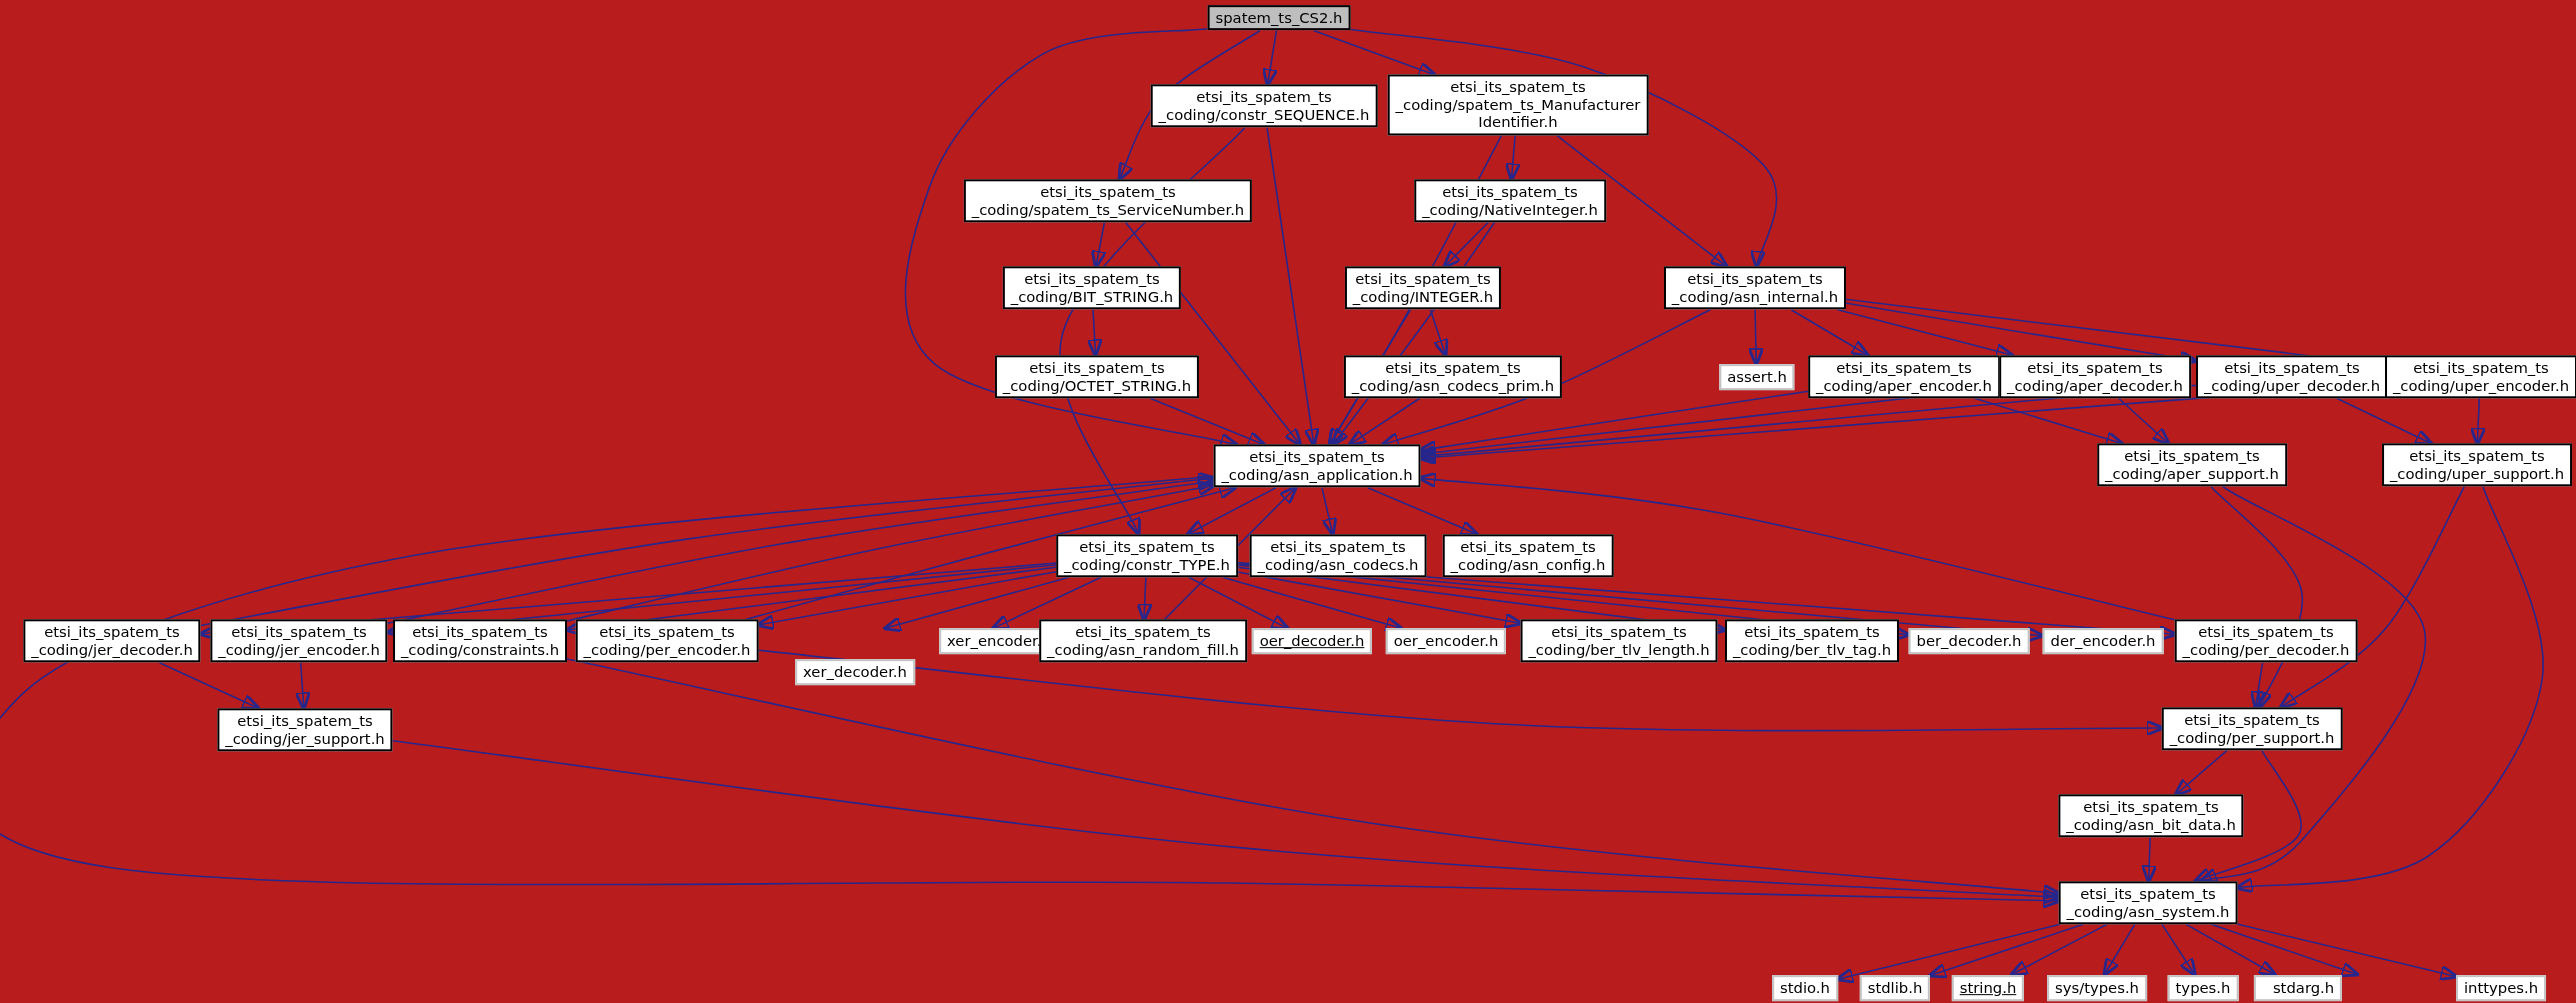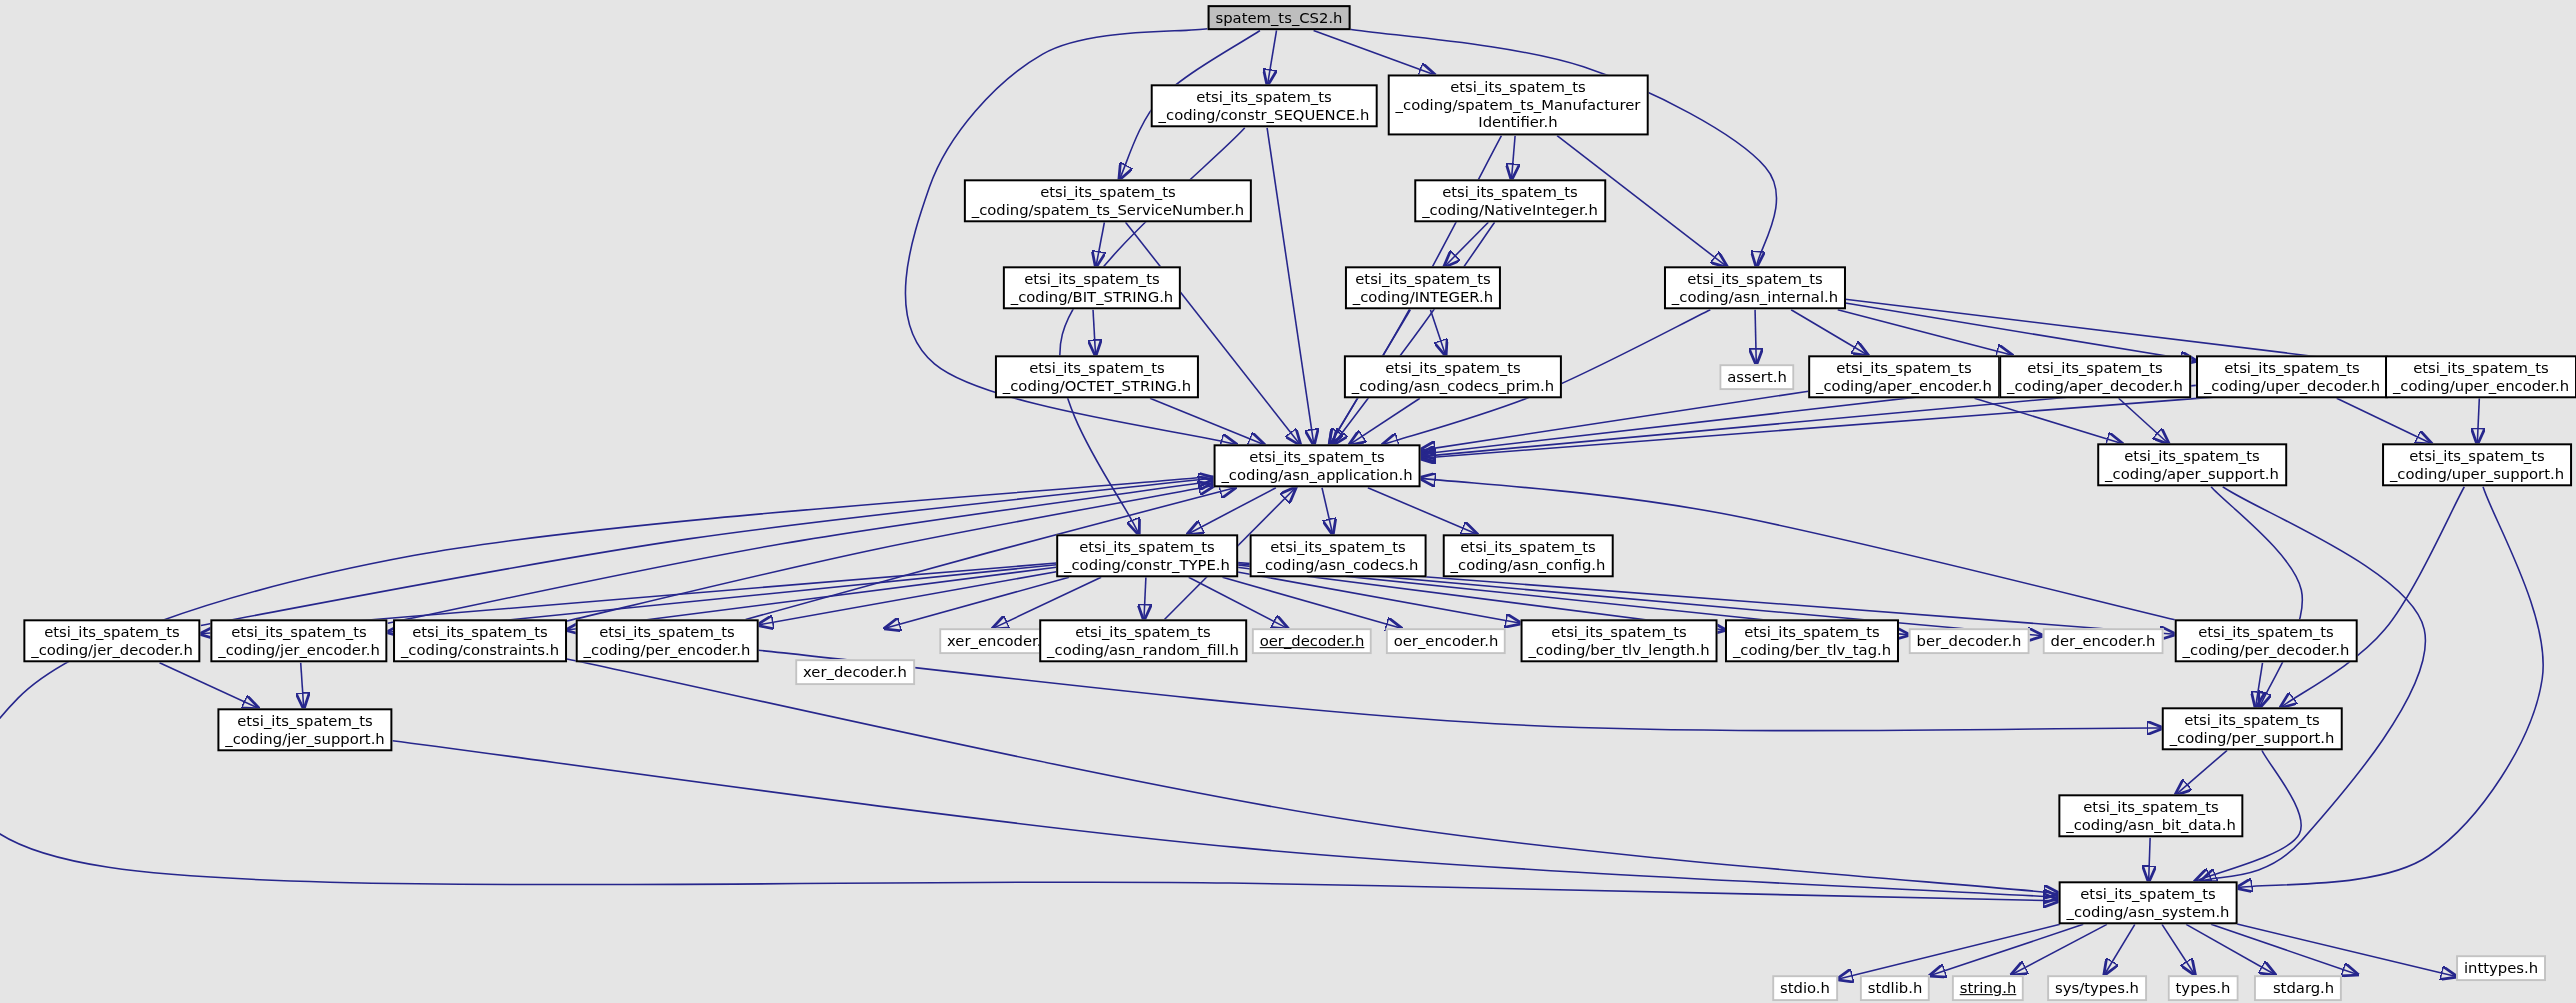--- a/index.html
+++ b/index.html
@@ -1,19 +1,19 @@
 <!DOCTYPE html>
 <html><head>
 <meta charset="utf-8">
 <style>
   html,body{margin:0;padding:0;background:#ffffff;}
   #graph{
     position:relative;
     width:2576px;height:1003px;
-    background:#e5e5e5;
+    background:#b91c1c;
     overflow:hidden;
     font-family:"DejaVu Sans", sans-serif;
   }
   #edges{position:absolute;left:0;top:0;width:2576px;height:1003px;}
   #edges path{fill:none;stroke:#26268c;stroke-width:1.6px;}
   .node{
     position:absolute;
     transform:translate(-50%,-50%);
     background:#ffffff;
     border:2px solid #000000;
@@ -284,17 +284,17 @@
     </div>
     <div class="node external" style="left: 2203px; top: 988px;">
       <span class="nline">types.h</span>
     </div>
     <div class="node external" style="left: 2298px; top: 988px; padding-left: 17px;">
       <span class="nline">stdarg.h</span>
     </div>
     <div class="node external" style="left: 2395px; top: 1044px;">
       <span class="nline">stddef.h</span>
     </div>
-    <div class="node external" style="left: 2501px; top: 968px;">
+    <div class="node external" style="left: 2501px; top: 988px;">
       <span class="nline">inttypes.h</span>
     </div>
   </div>
 
 
 </body></html>

